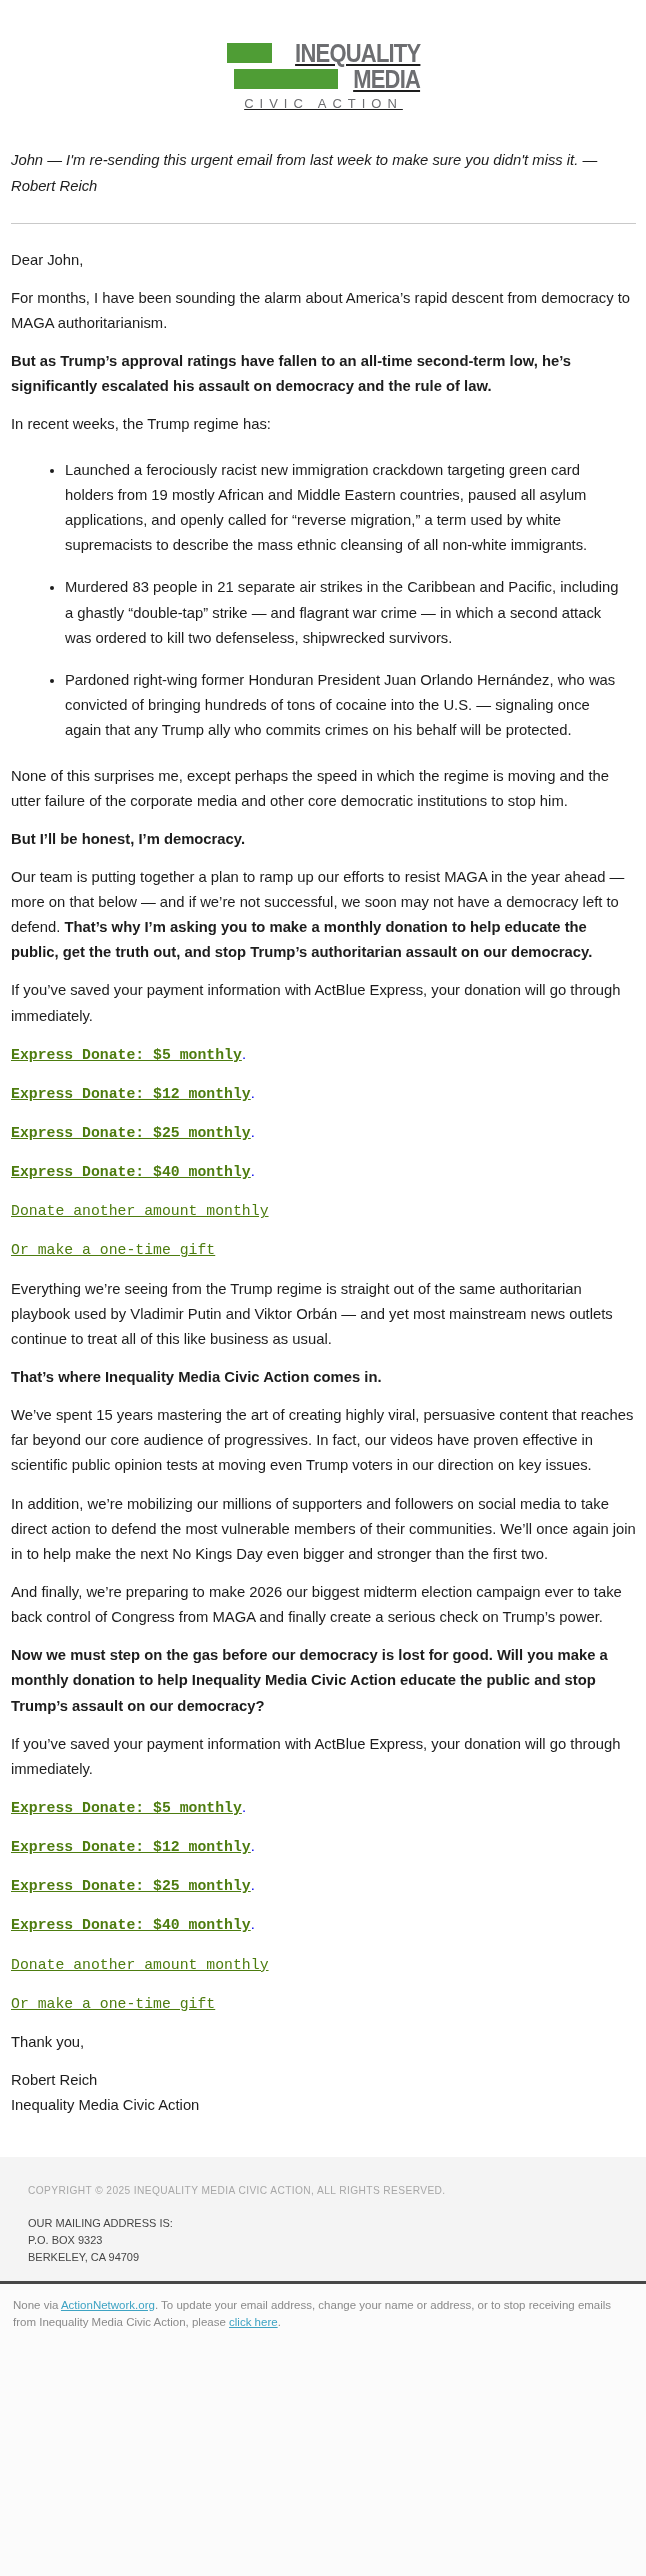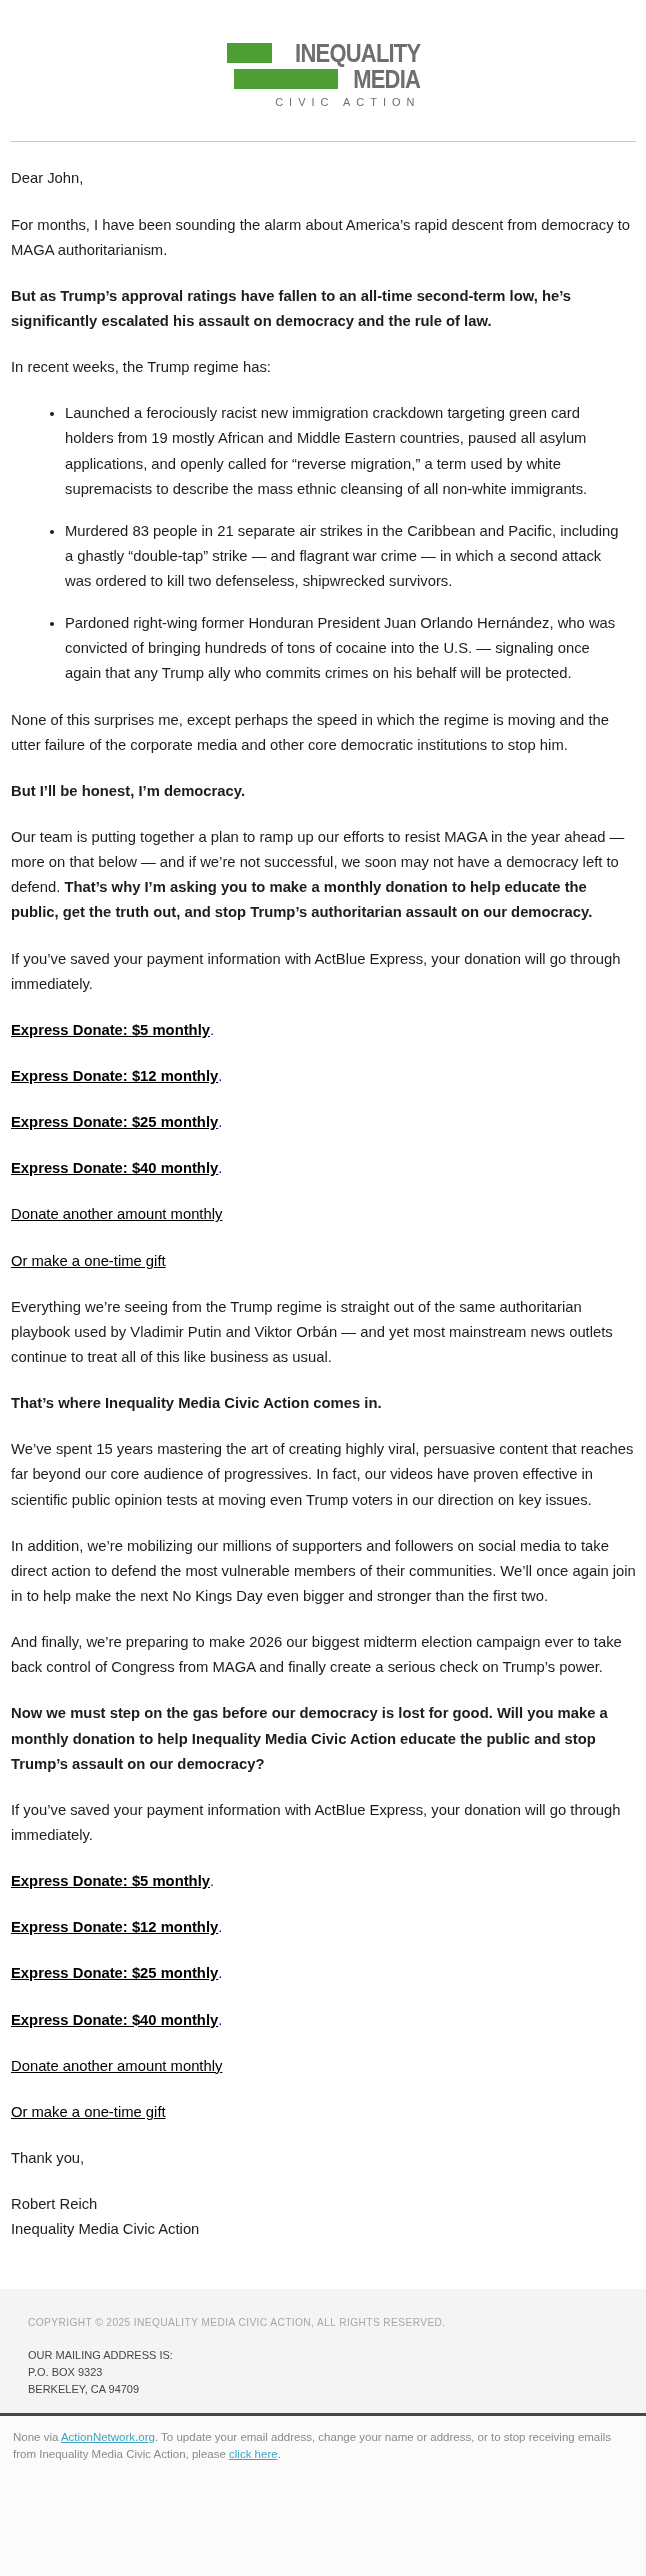--- a/index.html
+++ b/index.html
@@ -6,43 +6,43 @@
   body {
     background: #ffffff;
     font-family: "Liberation Sans", "DejaVu Sans", sans-serif;
     color: #1d1d1d;
     width: 647px;
     margin: 0 auto;
   }
   .email { width: 647px; min-height: 2576px; background: #ffffff; display: flex; flex-direction: column; }
 
   
-  .logo-wrap { margin: 42px auto 9.2px auto; width: 194px; }
+  .logo-wrap { margin: 42px auto 9.2px auto; width: 194px; text-decoration: underline; }
   .logo-row { display: flex; align-items: center; margin-bottom: 3.7px; justify-content: flex-end; }
   .logo-bar { background: #4f9d35; height: 20.3px; margin-right: 6.5px; flex: 1 1 auto; }
   .logo-word {
     color: #6d6e71; font-weight: bold; font-size: 25px; line-height: 22px;
     letter-spacing: -0.9px; transform: scaleX(0.88); transform-origin: right center;
     white-space: nowrap;
   }
   .logo-tagline {
-    color: #6d6e71; font-size: 11px; letter-spacing: 6px; text-align: right;
+    color: #6d6e71; font-size: 13px; letter-spacing: 6px; text-align: center;
     margin-top: 6.5px; white-space: nowrap;
   }
 
   
   .content { padding: 0 11px; font-size: 14.8px; line-height: 1.7; }
   .preheader { font-style: italic; margin: 28px 0 24px 0; }
   hr.divider { border: none; border-top: 0.9px solid #c9c9c9; margin: 24px 0; }
-  p { margin: 21px 0; }
+  p { margin: 13px 0; }
   .b { font-weight: bold; }
   ul.points { margin: 20.3px 0; padding-left: 37px; }
   ul.points li { margin: 17px; }
   a.donate {
-    color: #000000; text-decoration: underline; font-weight: bold; cursor: pointer;
+    color: #4d7c0f; text-decoration: underline; font-weight: bold; cursor: pointer; font-family: Liberation Mono, monospace;
   }
   a.donate.plain { font-weight: normal; }
   .dot { color: #0000ee; text-decoration: none; }
 
   
   .footer-band {
     background: #f4f4f4; margin-top: 26px;
     padding: 28px 28px 14.8px 28px;
   }
   .copyright {
@@ -66,20 +66,21 @@
     </div>
     <div class="logo-row">
       <div class="logo-bar" style="max-width:104px;"></div>
       <span class="logo-word">MEDIA</span>
     </div>
     <div class="logo-tagline">CIVIC ACTION</div>
   </div>
 
   <div class="content">
 
+    <p class="preheader">John — I'm re-sending this urgent email from last week to make sure you didn't miss it. — Robert Reich</p>
 
     <hr class="divider">
 
     <p>Dear John,</p>
 
     <p>For months, I have been sounding the alarm about America’s rapid descent from democracy to MAGA authoritarianism.</p>
 
     <p class="b">But as Trump’s approval ratings have fallen to an all-time second-term low, he’s significantly escalated his assault on democracy and the rule of law.</p>
 
     <p>In recent weeks, the Trump regime has:</p>

